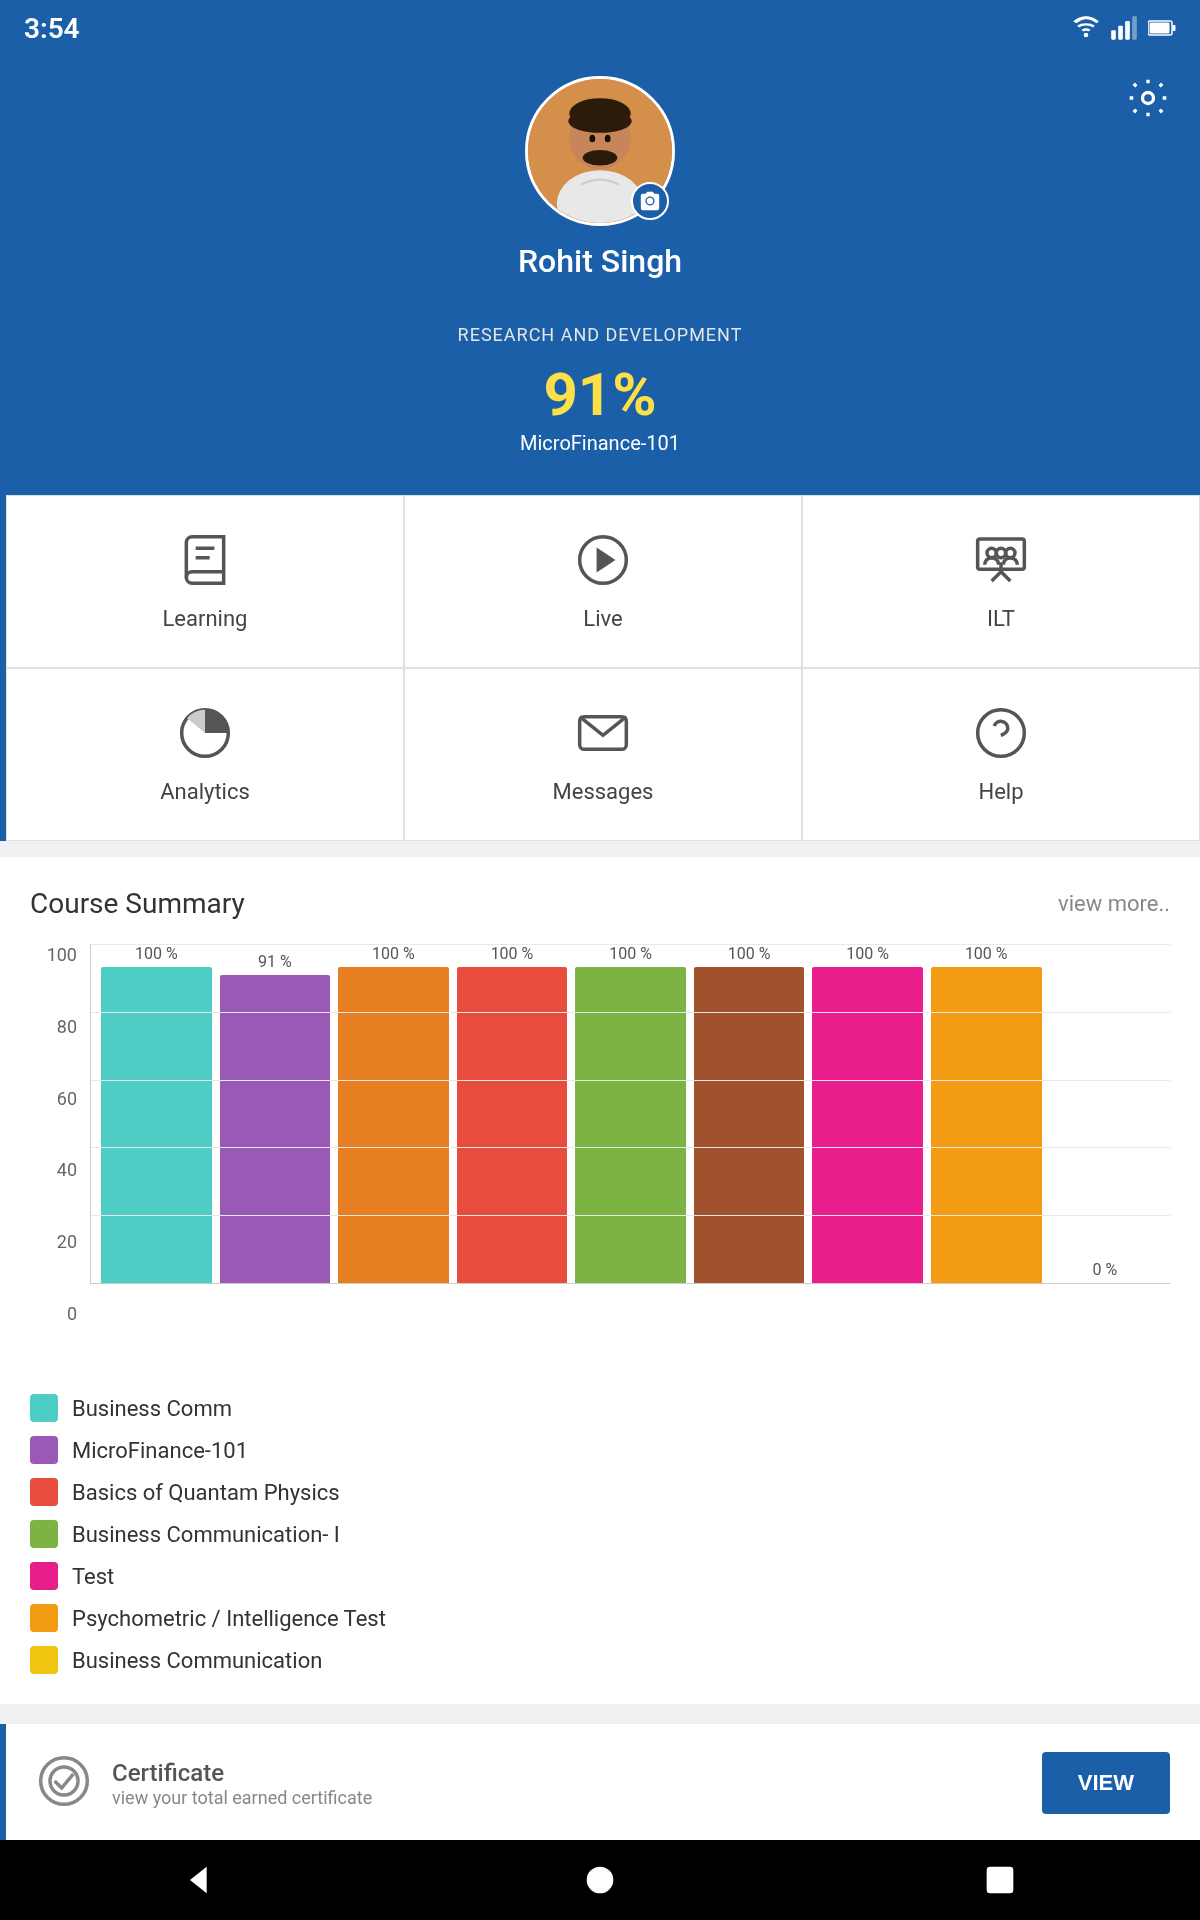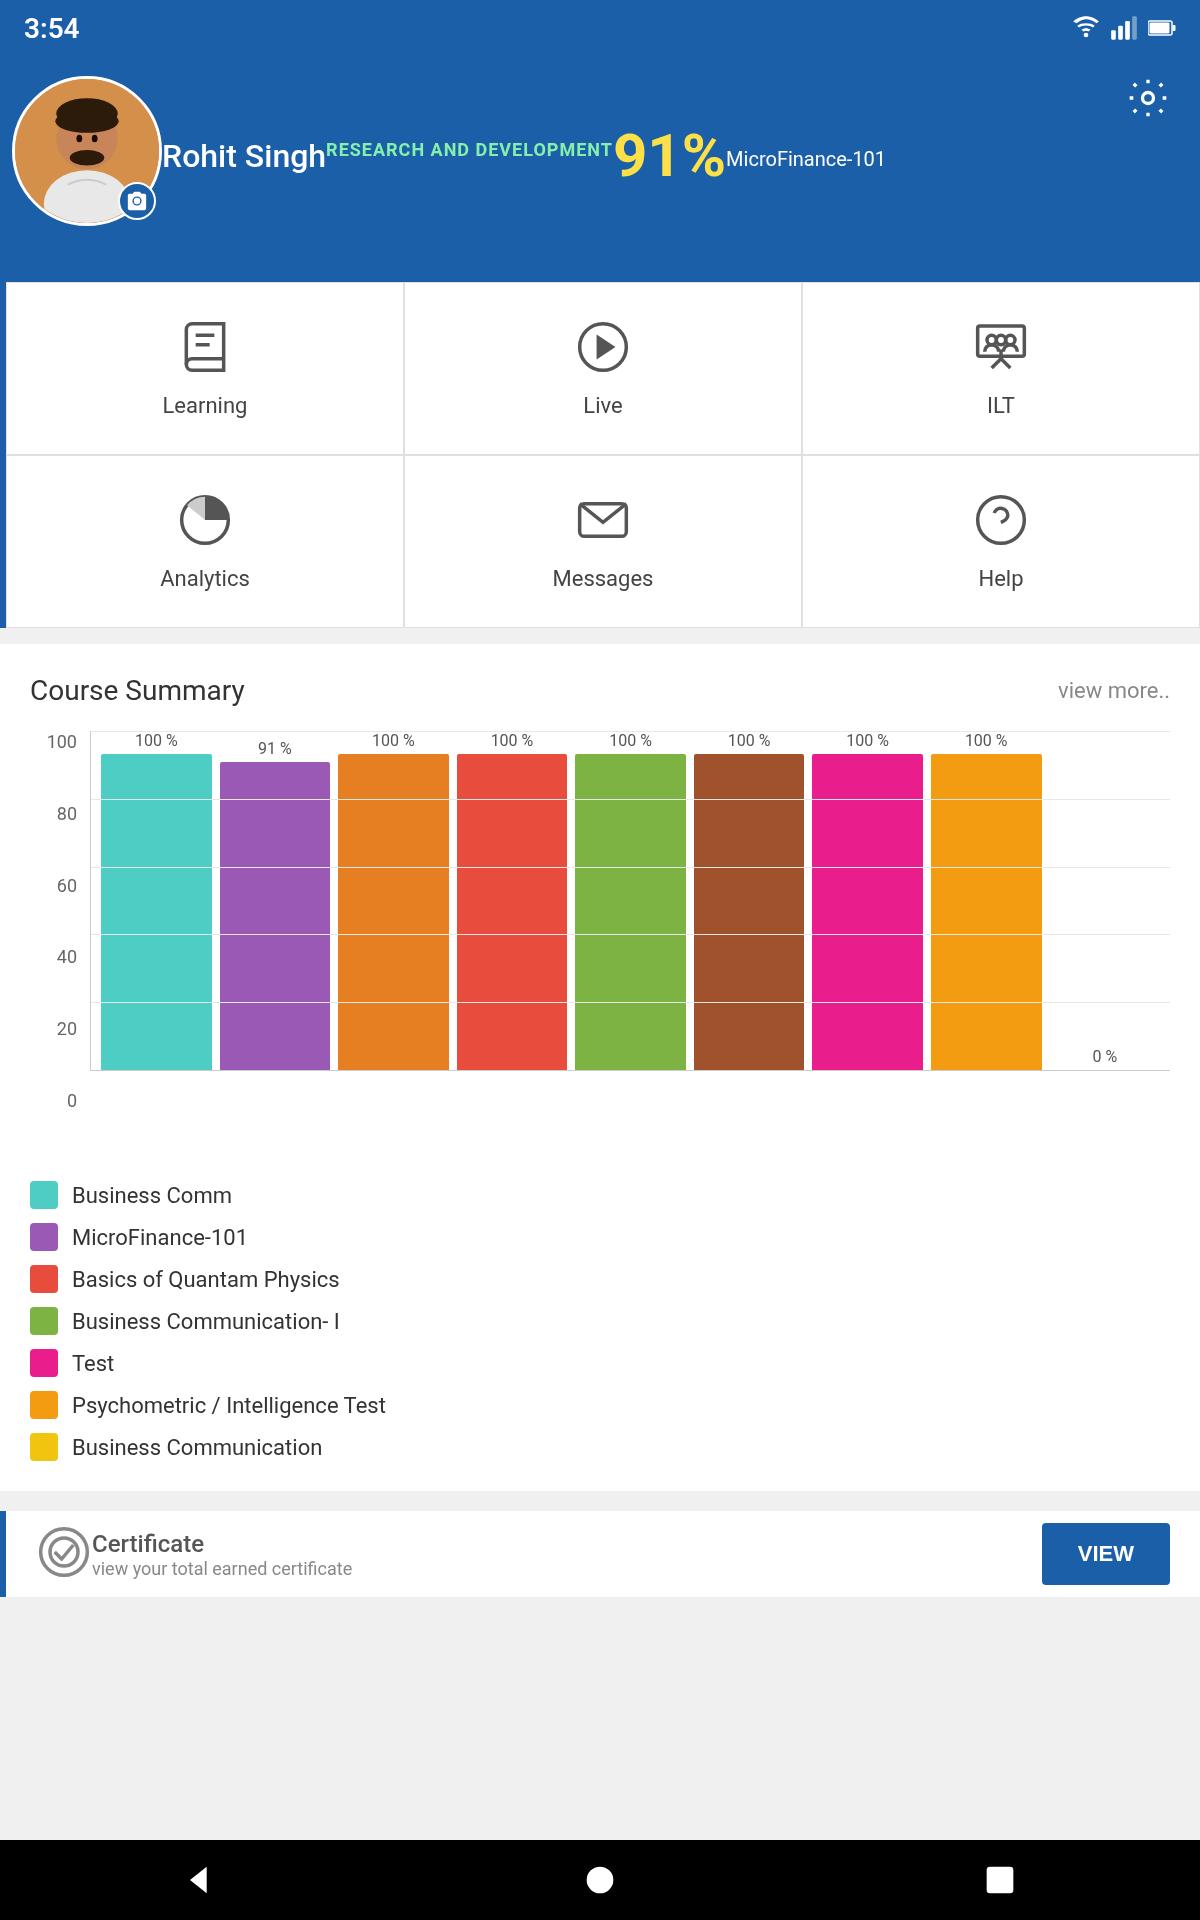--- a/index.html
+++ b/index.html
@@ -23,21 +23,21 @@
       height: 56px;
     }
     .status-time { font-size: 28px; font-weight: 600; }
     .status-icons { display: flex; align-items: center; gap: 10px; }
     .status-icons svg { width: 28px; height: 28px; fill: white; }
 
     
     .profile-header {
       background: #1a5fa8;
       display: flex;
-      flex-direction: row;
+      flex-direction: column;
       align-items: center;
       padding: 20px 12px 40px;
       position: relative;
     }
     .settings-icon {
       position: absolute;
       top: 20px;
       right: 30px;
       color: white;
       cursor: pointer;
@@ -76,26 +76,27 @@
     }
     .camera-badge svg { width: 22px; height: 22px; fill: white; }
 
     .profile-name {
       color: white;
       font-size: 32px;
       font-weight: 500;
       margin-bottom: 6px;
     }
     .profile-dept {
-      color: #86efac;
+      color: #e5e5e5;
       font-size: 18px;
-      font-weight: 700;
+      font-weight: 400;
       letter-spacing: 1px;
       text-transform: uppercase;
       margin-bottom: 20px;
+      margin-top: 38px;
     }
     .profile-score {
       color: #fde047;
       font-size: 60px;
       font-weight: 700;
       line-height: 1;
       margin-bottom: 6px;
     }
     .profile-course {
       color: white;
@@ -214,22 +215,23 @@
       border-radius: 4px;
       flex-shrink: 0;
     }
     .legend-label { font-size: 22px; color: #333; }
 
     
     .cert-section {
       background: white;
       display: flex;
       align-items: center;
-      padding: 12px 30px;
+      padding: 28px 30px;
       border-left: 6px solid #1a5fa8;
+      gap: 20px;
       margin-top: 20px;
     }
     .cert-icon { color: #888; }
     .cert-icon svg { width: 56px; height: 56px; }
     .cert-text { flex: 1; }
     .cert-title { font-size: 24px; color: #555; font-weight: 500; }
     .cert-sub { font-size: 18px; color: #888; }
     .cert-btn {
       background: #1a5fa8;
       color: white;

